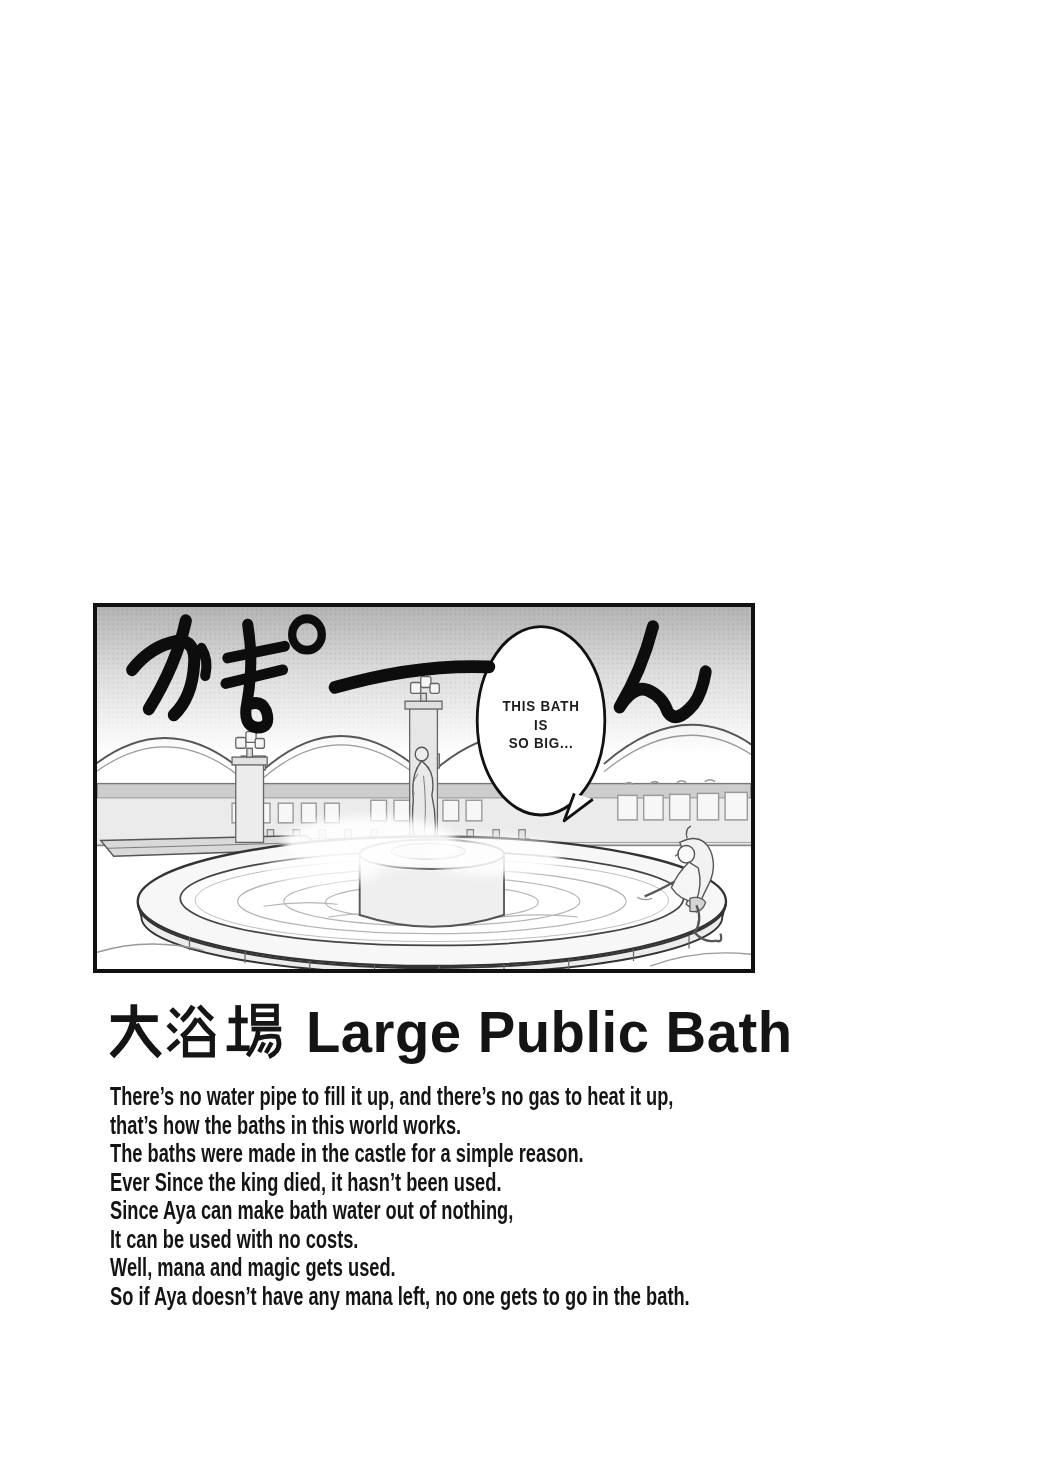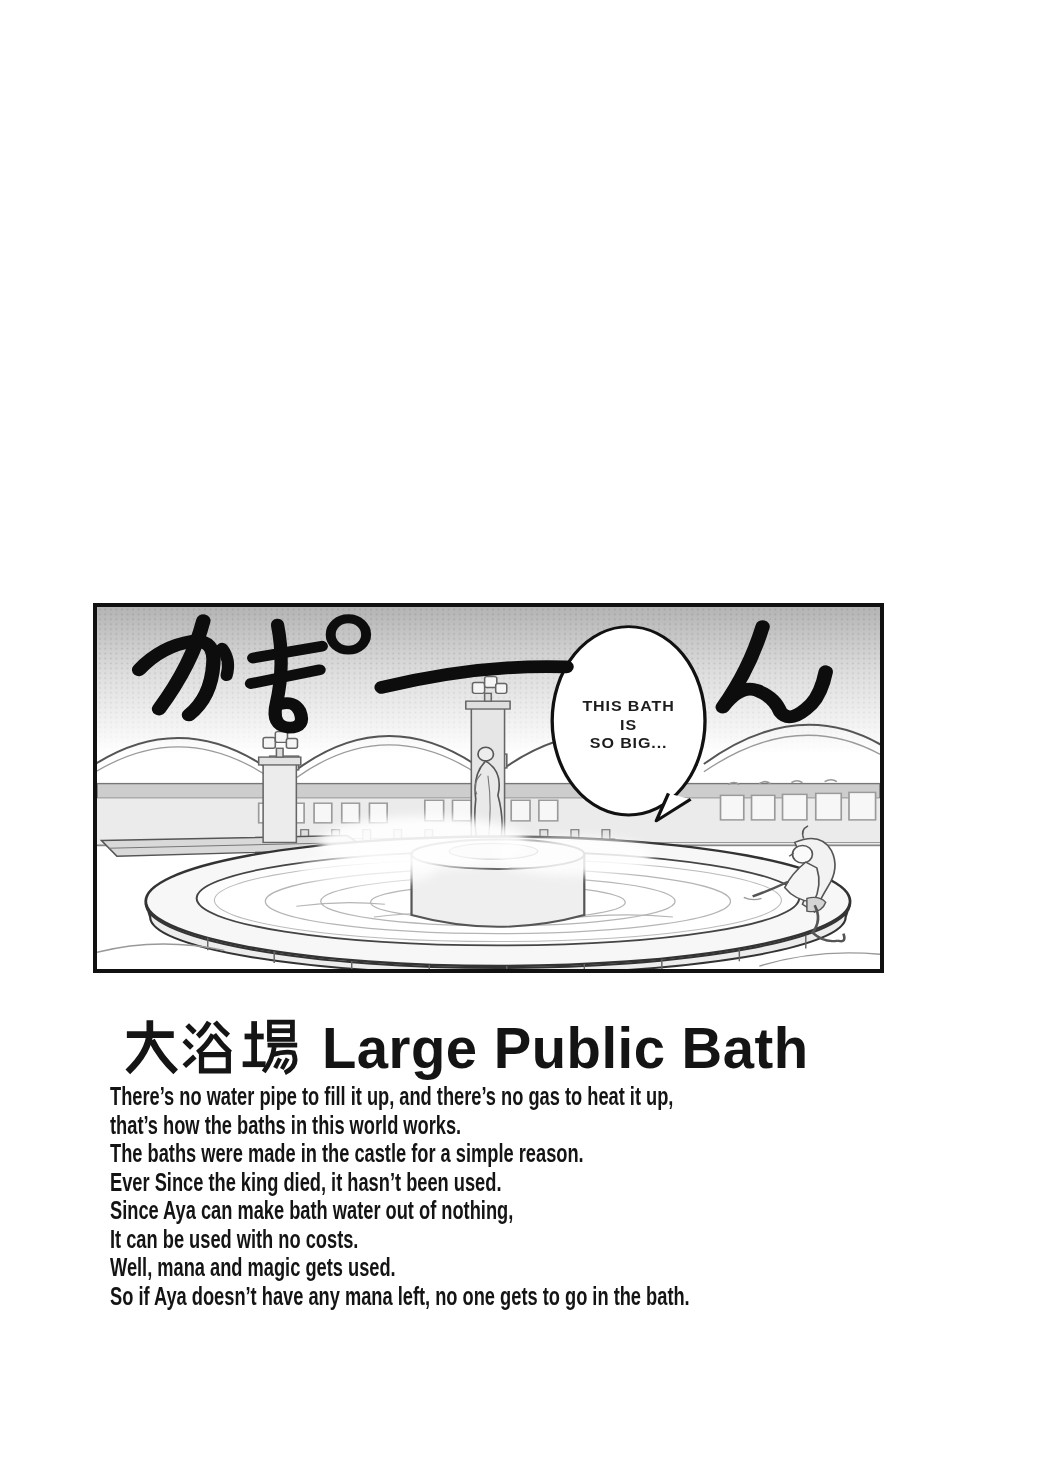--- a/index.html
+++ b/index.html
@@ -1,22 +1,22 @@
 <!DOCTYPE html>
 <html><head>
 <meta charset="utf-8">
 <style>
   html,body{margin:0;padding:0;background:#ffffff;}
   .page{position:relative;width:1040px;height:1479px;background:#ffffff;overflow:hidden;
         font-family:"Liberation Sans",sans-serif;}
-  .panel{position:absolute;left:93px;top:603px;width:791px;height:370px;
+  .panel{position:absolute;left:93px;top:603px;width:662px;height:370px;
          border:4px solid #111;box-sizing:border-box;background:#fff;}
   .panel svg{display:block;width:100%;height:100%;}
   .sr-only{position:absolute;width:1px;height:1px;overflow:hidden;clip-path:inset(50%);white-space:nowrap;}
-  .title{position:absolute;left:108px;top:1000px;display:flex;align-items:flex-end;gap:20px;margin:16px;}
+  .title{position:absolute;left:108px;top:1000px;display:flex;align-items:flex-end;gap:20px;margin:0;}
   .kanji-svg{width:178px;height:62px;}
   .title-en{font-weight:800;font-size:58px;line-height:60px;color:#141414;
             letter-spacing:0.5px;white-space:nowrap;transform:scaleX(0.97);transform-origin:0 100%;}
   .caption{position:absolute;left:110px;top:1082px;transform:scaleX(0.73);transform-origin:0 0;
            color:#141414;font-weight:bold;font-size:25px;line-height:28.5px;}
   .cap-line{white-space:nowrap;}
   .bubble-text{font-family:"Liberation Sans",sans-serif;font-weight:bold;letter-spacing:0.8px;fill:#1c1c1c;}
 </style>
 </head>
 <body>

